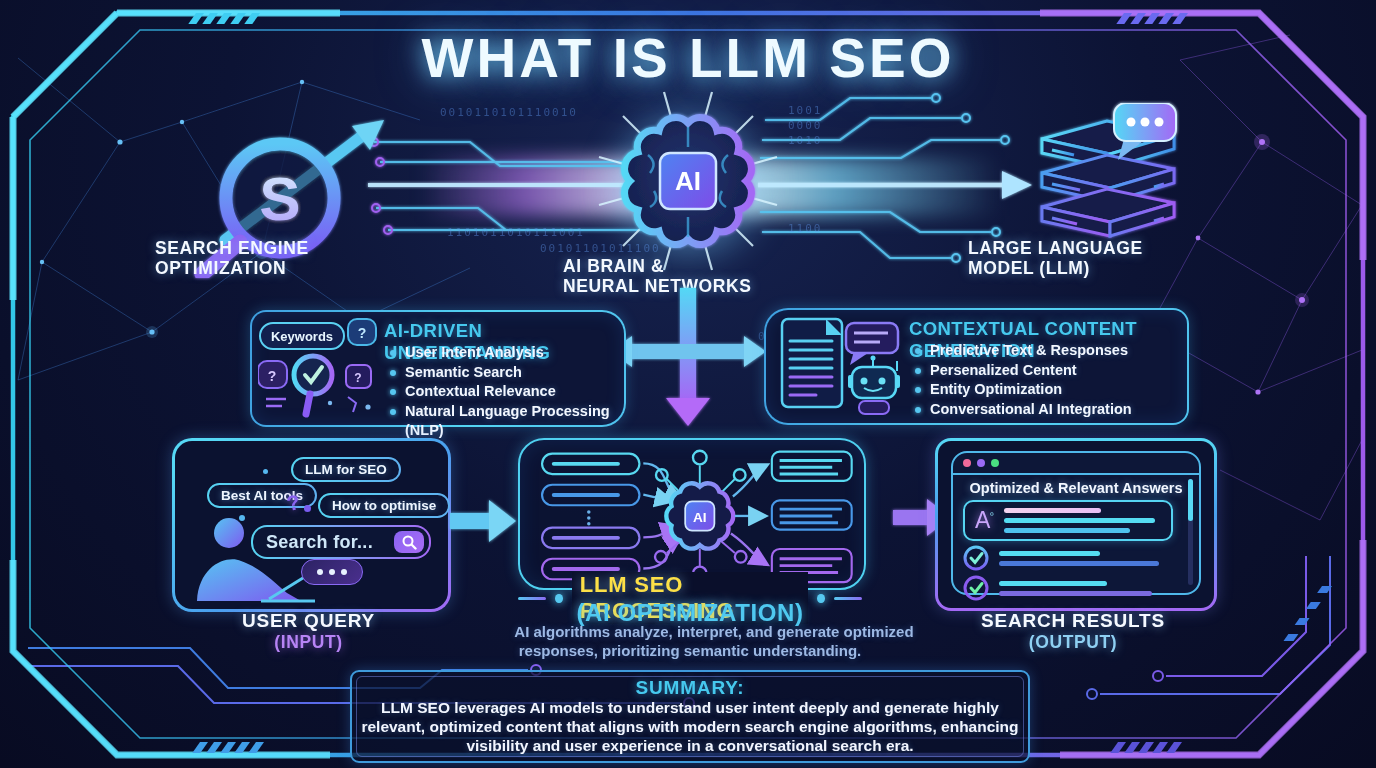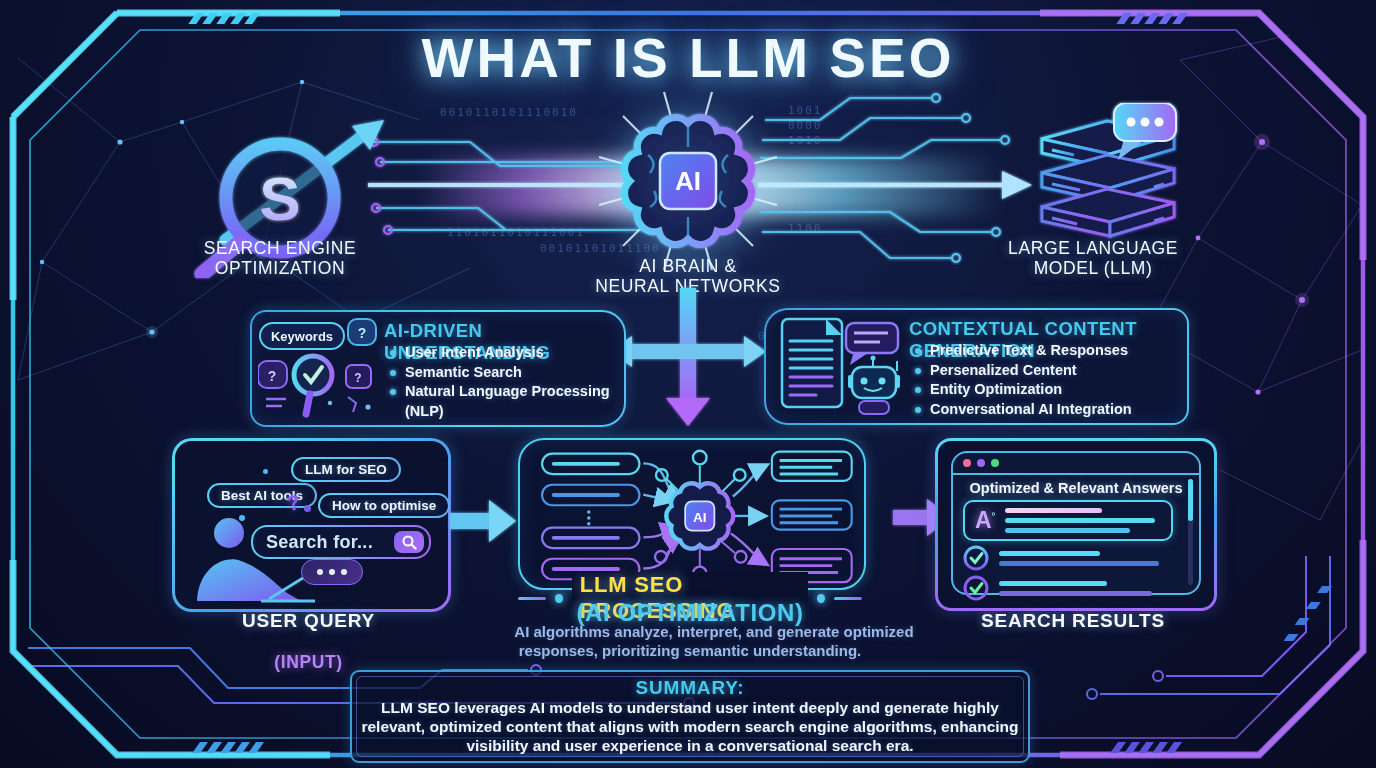--- a/index.html
+++ b/index.html
@@ -5,21 +5,21 @@
   html,body{margin:0;padding:0;background:#060919;}
   .stage{position:relative;width:1376px;height:768px;overflow:hidden;
     font-family:"Liberation Sans",sans-serif;
     background:radial-gradient(ellipse at 50% 20%, #172452 0%, #0c1334 48%, #080b22 100%);}
   svg{display:block}
   .abs{position:absolute}
   
   .title{position:absolute;top:26px;left:0;width:100%;text-align:center;
     font-size:55px;font-weight:bold;letter-spacing:3px;color:#eefaff;
     text-shadow:0 0 22px rgba(120,215,255,.95),0 0 46px rgba(80,170,255,.6);}
-  .icon-label{position:absolute;text-align:center;font-weight:normal;font-size:17.5px;
+  .icon-label{position:absolute;text-align:left;font-weight:bold;font-size:17.5px;
     line-height:20px;color:#f4f9ff;letter-spacing:.6px;
     text-shadow:0 0 10px rgba(130,200,255,.6);}
   .fbox{position:absolute;border:2px solid transparent;border-radius:16px 24px 24px 16px;
     background:linear-gradient(#0d1537,#0d1537) padding-box,
                linear-gradient(100deg,#3e9fe0,#54d4f2 60%,#4fc2ee) border-box;
     box-shadow:0 0 14px rgba(70,190,255,.28), inset 0 0 18px rgba(40,120,220,.18);}
   .fbox-heading{position:absolute;font-size:18.5px;font-weight:bold;color:#46c9ee;
     letter-spacing:.4px;text-shadow:0 0 8px rgba(70,200,255,.55);}
   ul.fb-list{position:absolute;list-style:none;margin:0;padding:0;}
   ul.fb-list li{position:relative;padding-left:17px;font-size:14.5px;font-weight:bold;
@@ -46,42 +46,42 @@
   .search-pill{position:absolute;display:flex;align-items:center;justify-content:space-between;
     border:2.5px solid transparent;border-radius:16px;padding:2px 5px 2px 13px;
     background:linear-gradient(#0c1535,#0c1535) padding-box,
                linear-gradient(90deg,#56d4f2,#a468f5) border-box;}
   .search-pill .ph{font-size:18px;font-weight:bold;color:#cfe7f8;letter-spacing:.3px;}
   .search-btn{width:30px;height:22px;border-radius:8px;display:flex;align-items:center;justify-content:center;
     background:linear-gradient(135deg,#8a64f2,#a96cf5);}
   .flow-label{position:absolute;text-align:center;font-weight:bold;font-size:19px;color:#f5f9ff;
     letter-spacing:.8px;text-shadow:0 0 10px rgba(140,200,255,.6);}
   .flow-sub{position:absolute;text-align:center;font-weight:bold;font-size:17.5px;letter-spacing:.6px;}
-  .sub-purple{color:#b784f5;text-shadow:0 0 10px rgba(170,110,250,.7);margin-top:20px;}
+  .sub-purple{color:#b784f5;text-shadow:0 0 10px rgba(170,110,250,.7);}
   .sub-cyan{color:#4fc9f0;text-shadow:0 0 10px rgba(70,200,255,.7);}
   .sub-lblue{color:#8fd0f2;text-shadow:0 0 10px rgba(120,200,255,.7);}
   .proc-label{position:absolute;display:flex;align-items:center;justify-content:center;gap:9px;}
   .proc-label .txt{font-size:22px;font-weight:bold;color:#fde047;letter-spacing:.8px;
     background:#0a0f2b;padding:0 8px;text-shadow:0 0 12px rgba(140,210,255,.7);}
   .proc-label .dot{width:9px;height:9px;border-radius:50%;background:#56c8f0;box-shadow:0 0 8px #56c8f0;}
   .proc-label .ln{width:34px;height:3px;background:linear-gradient(90deg,#56c8f0,#8a6af2);border-radius:2px;}
   .proc-desc{position:absolute;width:100%;text-align:center;font-size:15px;font-weight:bold;
     color:#9db9e4;text-shadow:0 0 6px rgba(90,150,240,.35);}
   .bin{position:absolute;font-family:"DejaVu Sans Mono",monospace;font-size:11px;
     color:rgba(96,150,235,.42);letter-spacing:2px;white-space:nowrap;}
   .browser{position:absolute;left:13px;top:10px;right:13px;bottom:13px;border:2px solid #4fb8ea;
     border-radius:16px;background:#0d1738;}
   .browser-bar{height:20px;border-bottom:2px solid #4fb8ea;display:flex;align-items:center;gap:6px;padding-left:10px;}
   .bdot{width:8px;height:8px;border-radius:50%;}
   .res-heading{text-align:center;font-size:14.5px;font-weight:bold;color:#f2f7ff;margin-top:5px;
     text-shadow:0 0 7px rgba(140,200,255,.6);}
   .res-card{position:absolute;left:10px;right:26px;top:47px;height:37px;border:2px solid #56d4f2;
     border-radius:10px;display:flex;align-items:center;gap:10px;padding:0 10px;
     box-shadow:0 0 9px rgba(80,200,255,.35);}
-  .res-A{font-size:23px;font-weight:bold;color:#c9a6fa;text-shadow:0 0 8px rgba(190,140,255,.8);line-height:1;}
+  .res-A{font-size:23px;font-weight:normal;color:#c9a6fa;text-shadow:0 0 8px rgba(190,140,255,.8);line-height:1;}
   .res-A sup{font-size:9px;color:#8ae0f5;}
   .lines{display:flex;flex-direction:column;gap:5px;flex:1;}
   .ln-bar{height:5px;border-radius:3px;}
   .chk-row{position:absolute;left:10px;right:26px;display:flex;align-items:center;gap:10px;}
   .summary{position:absolute;left:350px;top:670px;width:676px;height:89px;border:2px solid #3f9bdc;
     border-radius:9px;background:rgba(10,17,44,.72);box-shadow:0 0 13px rgba(70,160,255,.3);}
   .summary::before{content:'';position:absolute;inset:4px;border:1px solid rgba(130,150,255,.45);border-radius:6px;}
   .sum-heading{position:absolute;top:5px;width:100%;text-align:center;font-size:19px;font-weight:bold;
     color:#46c9ee;letter-spacing:.8px;text-shadow:0 0 9px rgba(70,200,255,.6);}
   .sum-line{position:absolute;width:100%;text-align:center;font-size:15.5px;font-weight:bold;
@@ -393,20 +393,21 @@
       <line x1="8" y1="82" x2="28" y2="82" stroke="#9a6af5" stroke-width="2.5"></line>
       <line x1="8" y1="89" x2="24" y2="89" stroke="#9a6af5" stroke-width="2.5"></line>
       <path d="M90 80 l8 6 l-3 9" fill="none" stroke="#8a6af5" stroke-width="2"></path>
       <circle cx="72" cy="86" r="2.2" fill="#7ab8f0"></circle>
         <circle cx="110" cy="90" r="2.6" fill="#7ab8f0"></circle>
     </svg>
     <div class="fbox-heading" style="left:132px;top:8px">AI-DRIVEN UNDERSTANDING</div>
     <ul class="fb-list" style="left:136px;top:31px">
       <li>User Intent Analysis</li>
       <li>Semantic Search</li>
+      <li>Contextual Relevance</li>
       <li>Natural Language Processing (NLP)</li>
     </ul>
   </div>
 
   <div class="fbox" style="left:764px;top:308px;width:421px;height:113px;border-radius:24px 16px 16px 24px;">
     <svg width="130" height="104" style="position:absolute;left:10px;top:5px">
       <rect x="6" y="4" width="60" height="88" rx="6" fill="#101c46" stroke="#58d0f2" stroke-width="2.5"></rect>
       <polygon points="50,4 66,20 50,20" fill="#58d0f2"></polygon>
       <g stroke-width="3" stroke-linecap="round">
         <line x1="14" y1="26" x2="56" y2="26" stroke="#58d0f2"></line>
@@ -594,20 +595,21 @@
           <span class="ln-bar" style="width:62%;background:#55dcf2"></span>
           <span class="ln-bar" style="width:88%;background:#7a6ae0"></span>
         </span>
       </div>
       <div class="abs" style="right:6px;top:26px;bottom:8px;width:5px;border-radius:3px;background:#252f60">
         <div style="width:5px;height:40%;border-radius:3px;background:#58d8f5"></div>
       </div>
     </div>
   </div>
   <div class="flow-label" style="left:935px;top:610px;width:276px">SEARCH RESULTS</div>
+  <div class="flow-sub sub-lblue" style="left:935px;top:632px;width:276px">(OUTPUT)</div>
 
   <div class="summary">
     <div class="sum-heading">SUMMARY:</div>
     <div class="sum-line" style="top:27px">LLM SEO leverages AI models to understand user intent deeply and generate highly</div>
     <div class="sum-line" style="top:46px">relevant, optimized content that aligns with modern search engine algorithms, enhancing</div>
     <div class="sum-line" style="top:65px">visibility and user experience in a conversational search era.</div>
   </div>
 
 </div>
 

